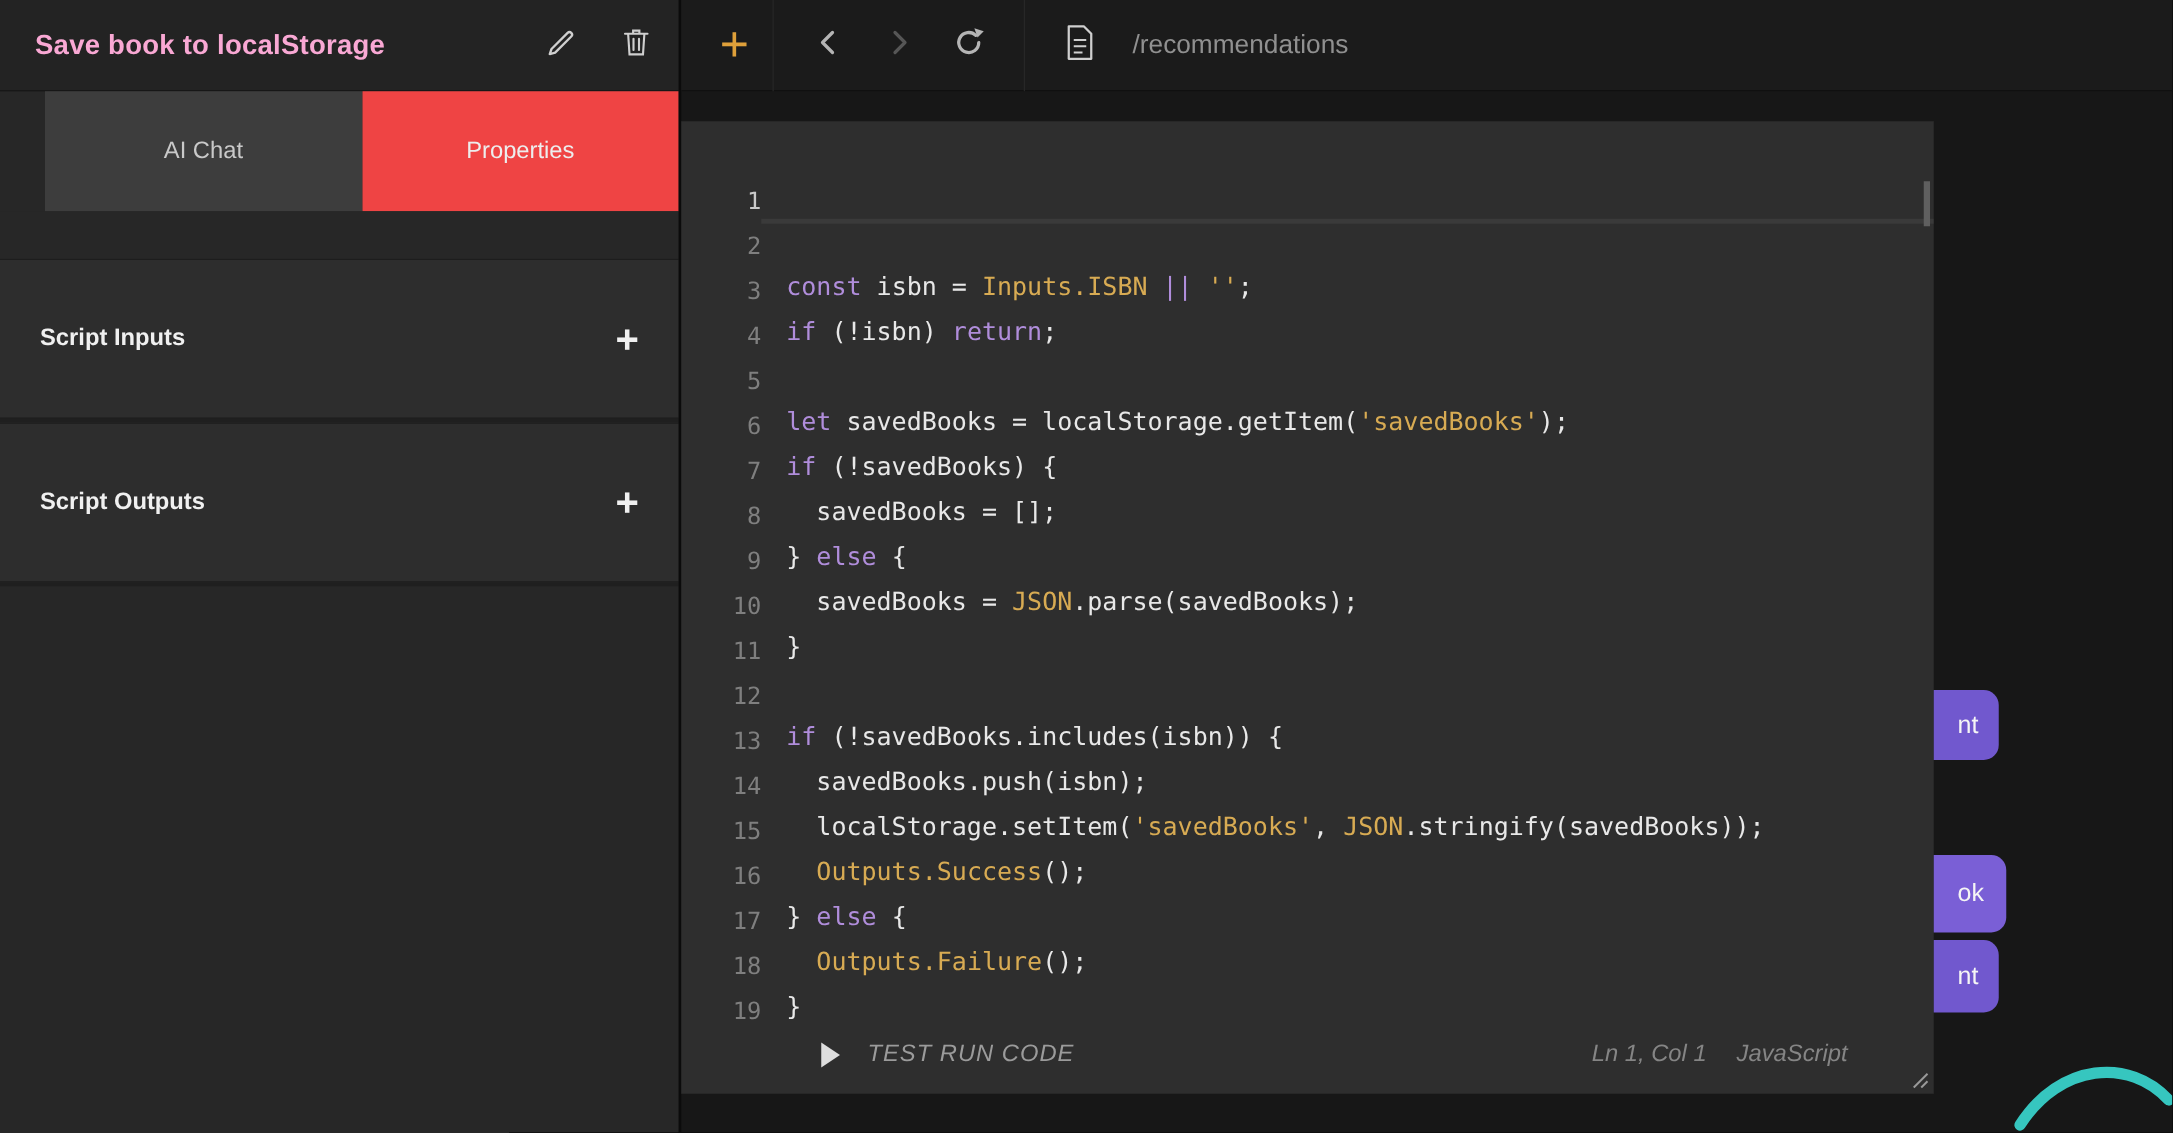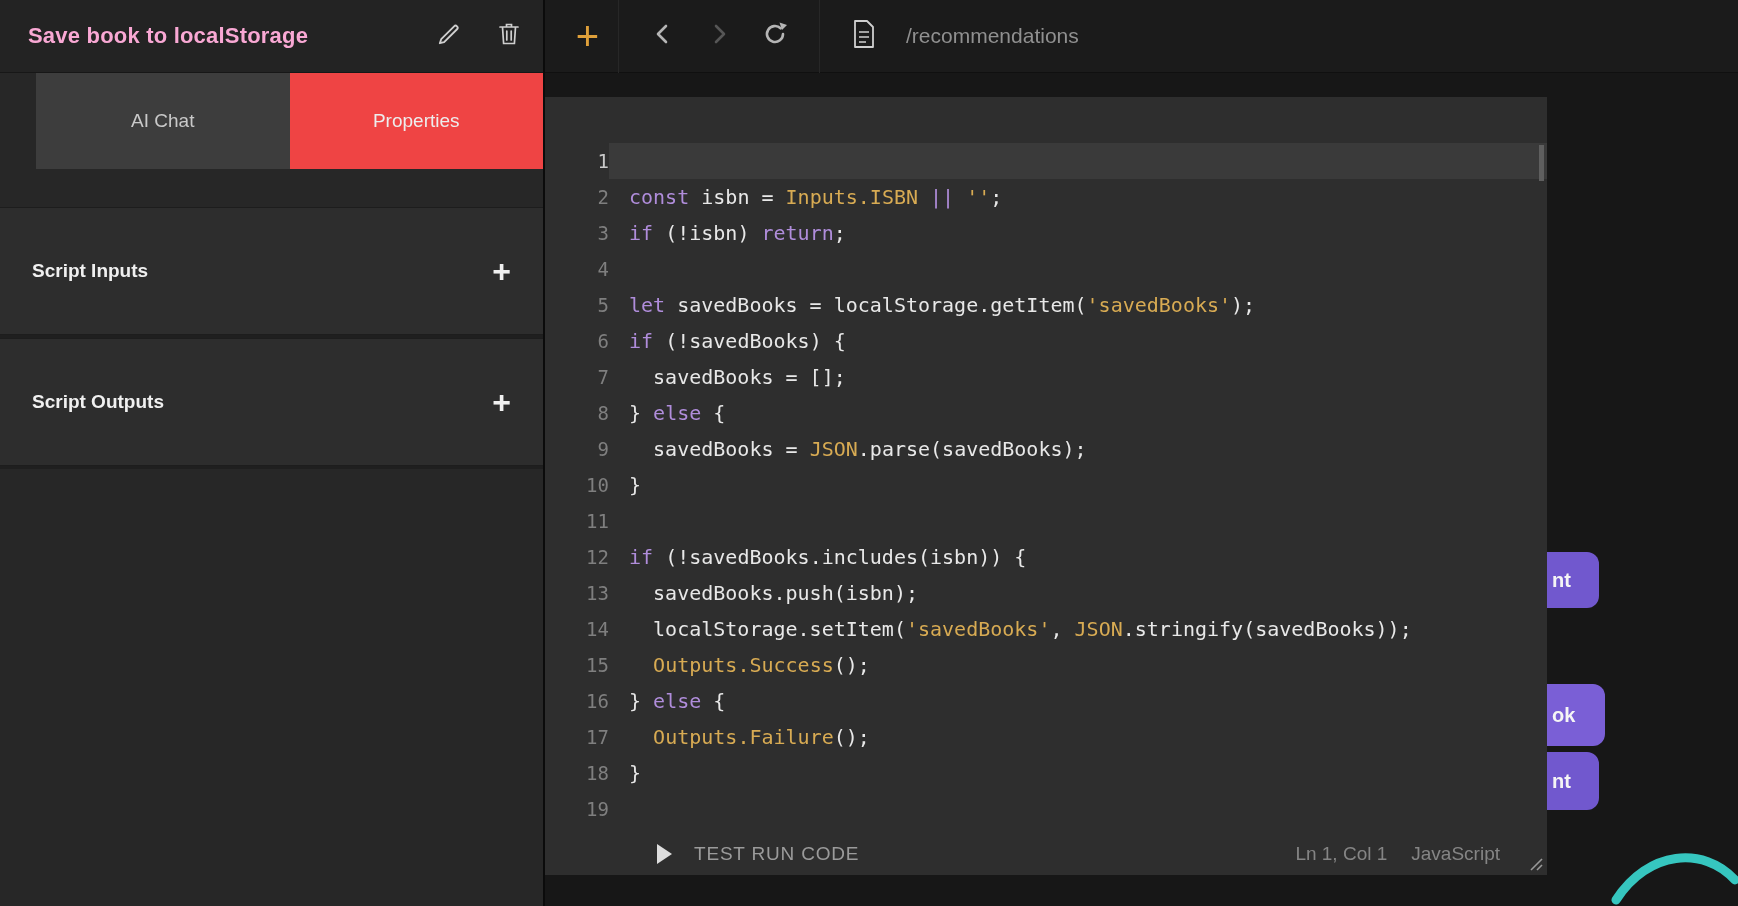--- a/index.html
+++ b/index.html
@@ -59,41 +59,41 @@
   .tb-doc { margin-left:16px; }
   .tb-url { margin-left:14px; color:#909090; font-size:21px; cursor:pointer; }
 
   
   .editor { position:absolute; left:0; top:97px; width:1002px; bottom:31px;
     background:#2e2e2e; display:flex; flex-direction:column; }
   .code-scroll { flex:1; padding-top:46px; overflow:hidden;
     font-family:"DejaVu Sans Mono",monospace; font-size:20px; }
   .crow { display:flex; height:36px; line-height:36px; }
   .gut { flex:0 0 64px; text-align:right; color:#7f7f7f; font-size:19px; }
-  .code { flex:1; padding-left:20px; white-space:pre; color:#e8e8e8; }
+  .code { flex:1; padding-left:20px; white-space:pre; color:#e8e8e8;margin-top:32px; }
   .crow.active .code { background:#3a3a3a; }
   .crow.active .gut { color:#c9c9c9; }
   .tok-k { color:#b08ddb; }
   .tok-g { color:#d8ab53; }
   .tok-p { color:#e8e8e8; }
   .vthumb { position:absolute; right:3px; top:48px; width:5px; height:36px;
     background:#5f5f5f; cursor:pointer; }
-  .editor-bar { flex:0 0 42px; display:flex; align-items:center;
-    padding:0 47px 0 112px; }
+  .editor-bar { flex:0 0 42px; display:flex; align-items:flex-start;
+    padding:0 69px 0 112px;font-style:italic; }
   .run-btn { display:flex; align-items:center; gap:22px; color:#9b9b9b;
     font-size:19px; letter-spacing:.8px; cursor:pointer; }
   .play-icon { width:0; height:0; border-top:10px solid transparent;
     border-bottom:10px solid transparent; border-left:15px solid #dedede; }
   .bar-right { margin-left:auto; display:flex; gap:24px; color:#858585; font-size:19px; }
   .resize-handle { position:absolute; right:4px; bottom:4px; cursor:nwse-resize; }
 
   
   .frag { position:absolute; left:1002px; background:#7158ce; color:#f5f5f5;
-    font-size:20px; display:flex; align-items:center; padding-left:5px;
-    border-radius:0 12px 12px 0; cursor:pointer; overflow:hidden;font-weight:bold; }
+    font-size:20px; display:flex; align-items:center; padding-left:19px;
+    border-radius:0 12px 12px 0; cursor:pointer; overflow:hidden; }
   .frag1 { top:552px; height:56px; width:52px; }
   .frag2 { top:684px; height:62px; width:58px; background:#7a5fd6; }
   .frag3 { top:752px; height:58px; width:52px; }
   .teal-curve { position:absolute; right:0; bottom:0; }
 </style>
 </head>
 <body>
 
 <div class="screen">
 

